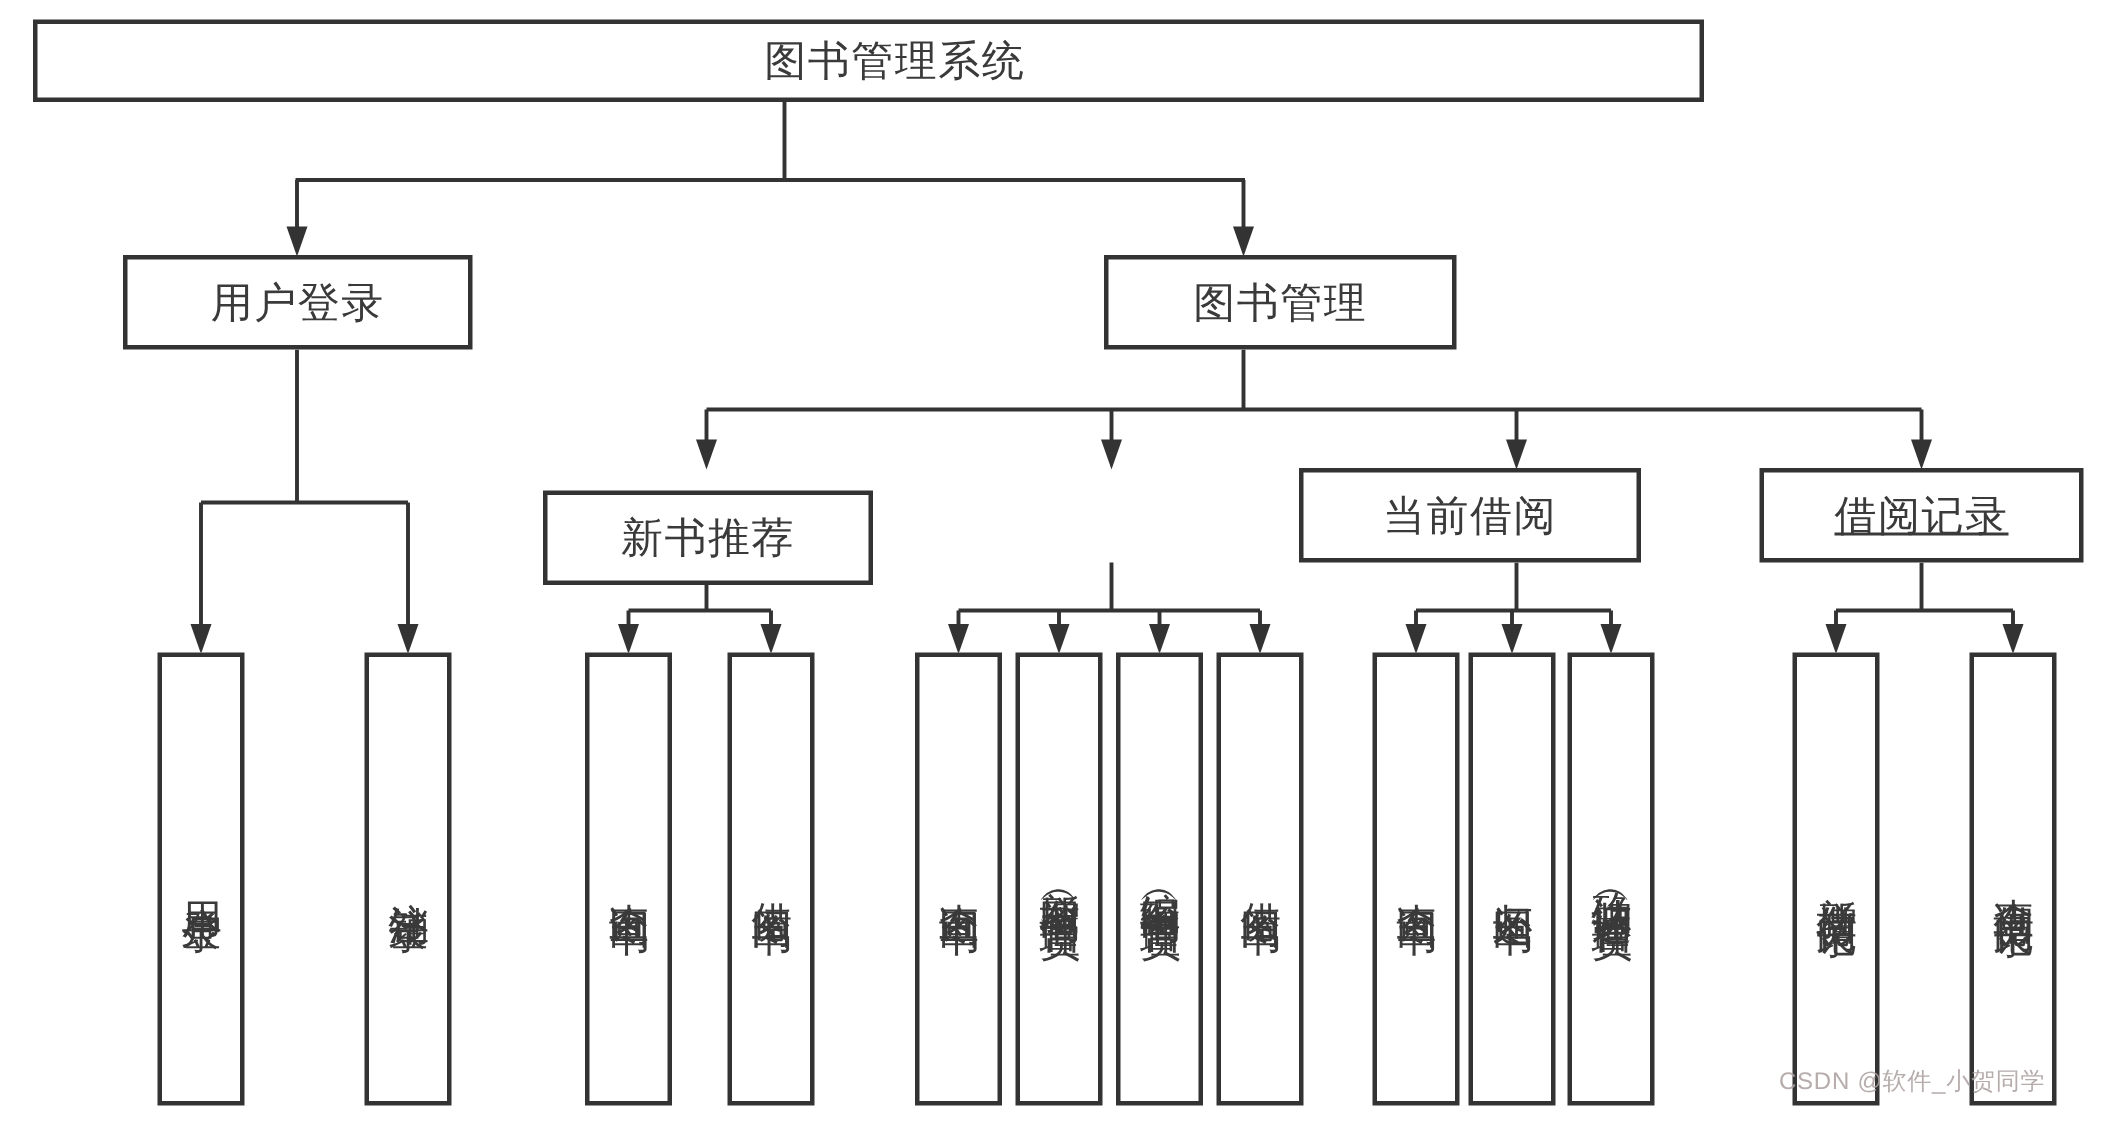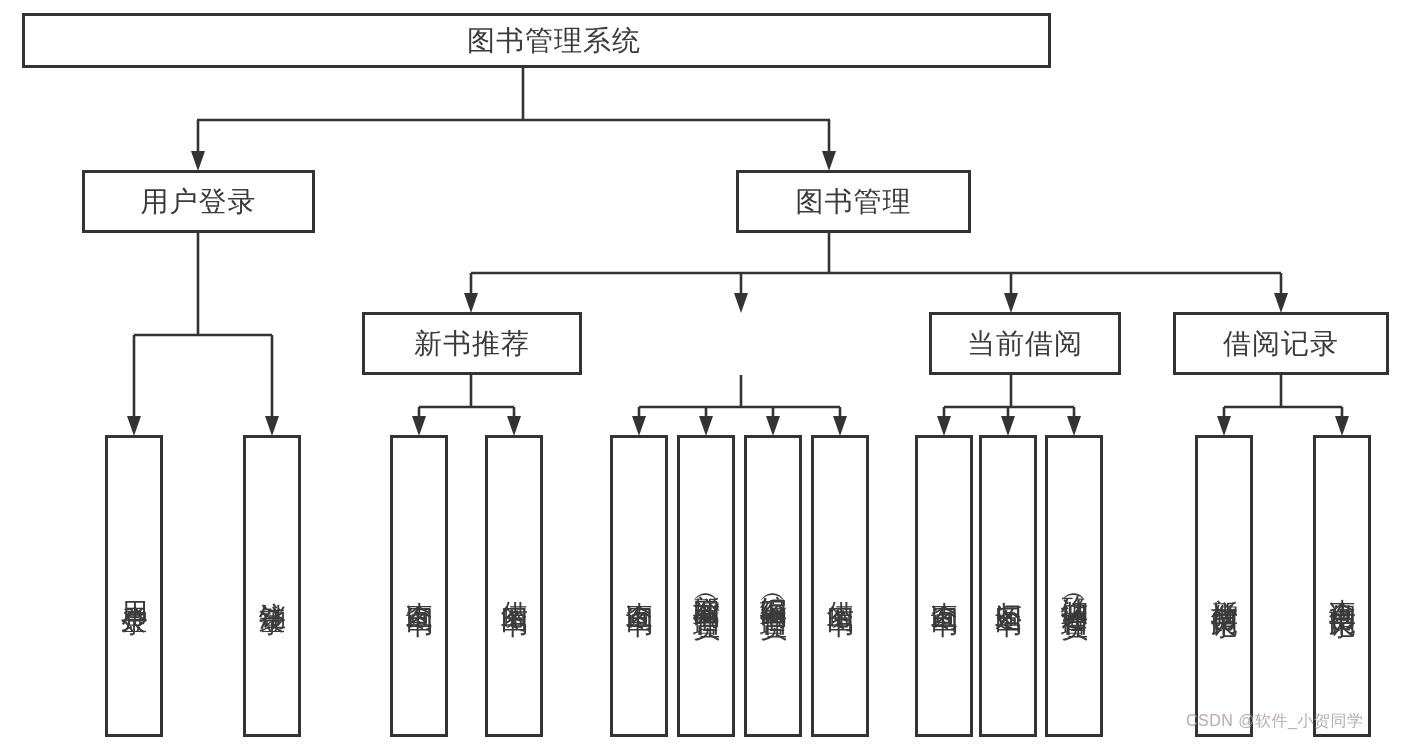--- a/index.html
+++ b/index.html
@@ -94,28 +94,28 @@
       <polygon points="773,436 766,416 780,416"></polygon>
       <polygon points="840,436 833,416 847,416"></polygon>
       <polygon points="944,436 937,416 951,416"></polygon>
       <polygon points="1008,436 1001,416 1015,416"></polygon>
       <polygon points="1074,436 1067,416 1081,416"></polygon>
       <polygon points="1224,436 1217,416 1231,416"></polygon>
       <polygon points="1342,436 1335,416 1349,416"></polygon>
     </g>
   </svg>
 
-  <div class="node h" style="left:22px; top:13px; width:1029px; height:55px;padding-left:35px;">图书管理系统</div>
+  <div class="node h" style="left:22px; top:13px; width:1114px; height:55px;padding-left:35px;">图书管理系统</div>
 
   <div class="node h" style="left:82px; top:170px; width:233px; height:63px;">用户登录</div>
   <div class="node h" style="left:712px; top:170px; width:235px; height:63px;margin-left:24px;">图书管理</div>
 
-  <div class="node h" style="left:362px; top:312px; width:220px; height:63px;text-align:right;">新书推荐</div>
-  <div class="node h" style="left:929px; top:312px; width:192px; height:63px;">当前借阅</div>
-  <div class="node h" style="left:1173px; top:312px; width:216px; height:63px;">借阅记录</div>
+  <div class="node h" style="left:362px; top:327px; width:220px; height:63px;text-align:right;">新书推荐</div>
+  <div class="node h" style="left:866px; top:312px; width:228px; height:63px;">当前借阅</div>
+  <div class="node h" style="left:1173px; top:312px; width:216px; height:63px;text-decoration:underline;">借阅记录</div>
 
   <div class="node v" style="left:105px; top:435px; width:58px; height:302px;">用户登录</div>
   <div class="node v" style="left:243px; top:435px; width:58px; height:302px;">注销登录</div>
 
   <div class="node v" style="left:390px; top:435px; width:58px; height:302px;">查询图书</div>
   <div class="node v" style="left:485px; top:435px; width:58px; height:302px;">借阅图书</div>
 
   <div class="node v" style="left:610px; top:435px; width:58px; height:302px;">查询图书</div>
   <div class="node v" style="left:677px; top:435px; width:58px; height:302px;">新增图书（管理员）</div>
   <div class="node v" style="left:744px; top:435px; width:58px; height:302px;">编辑图书（管理员）</div>

